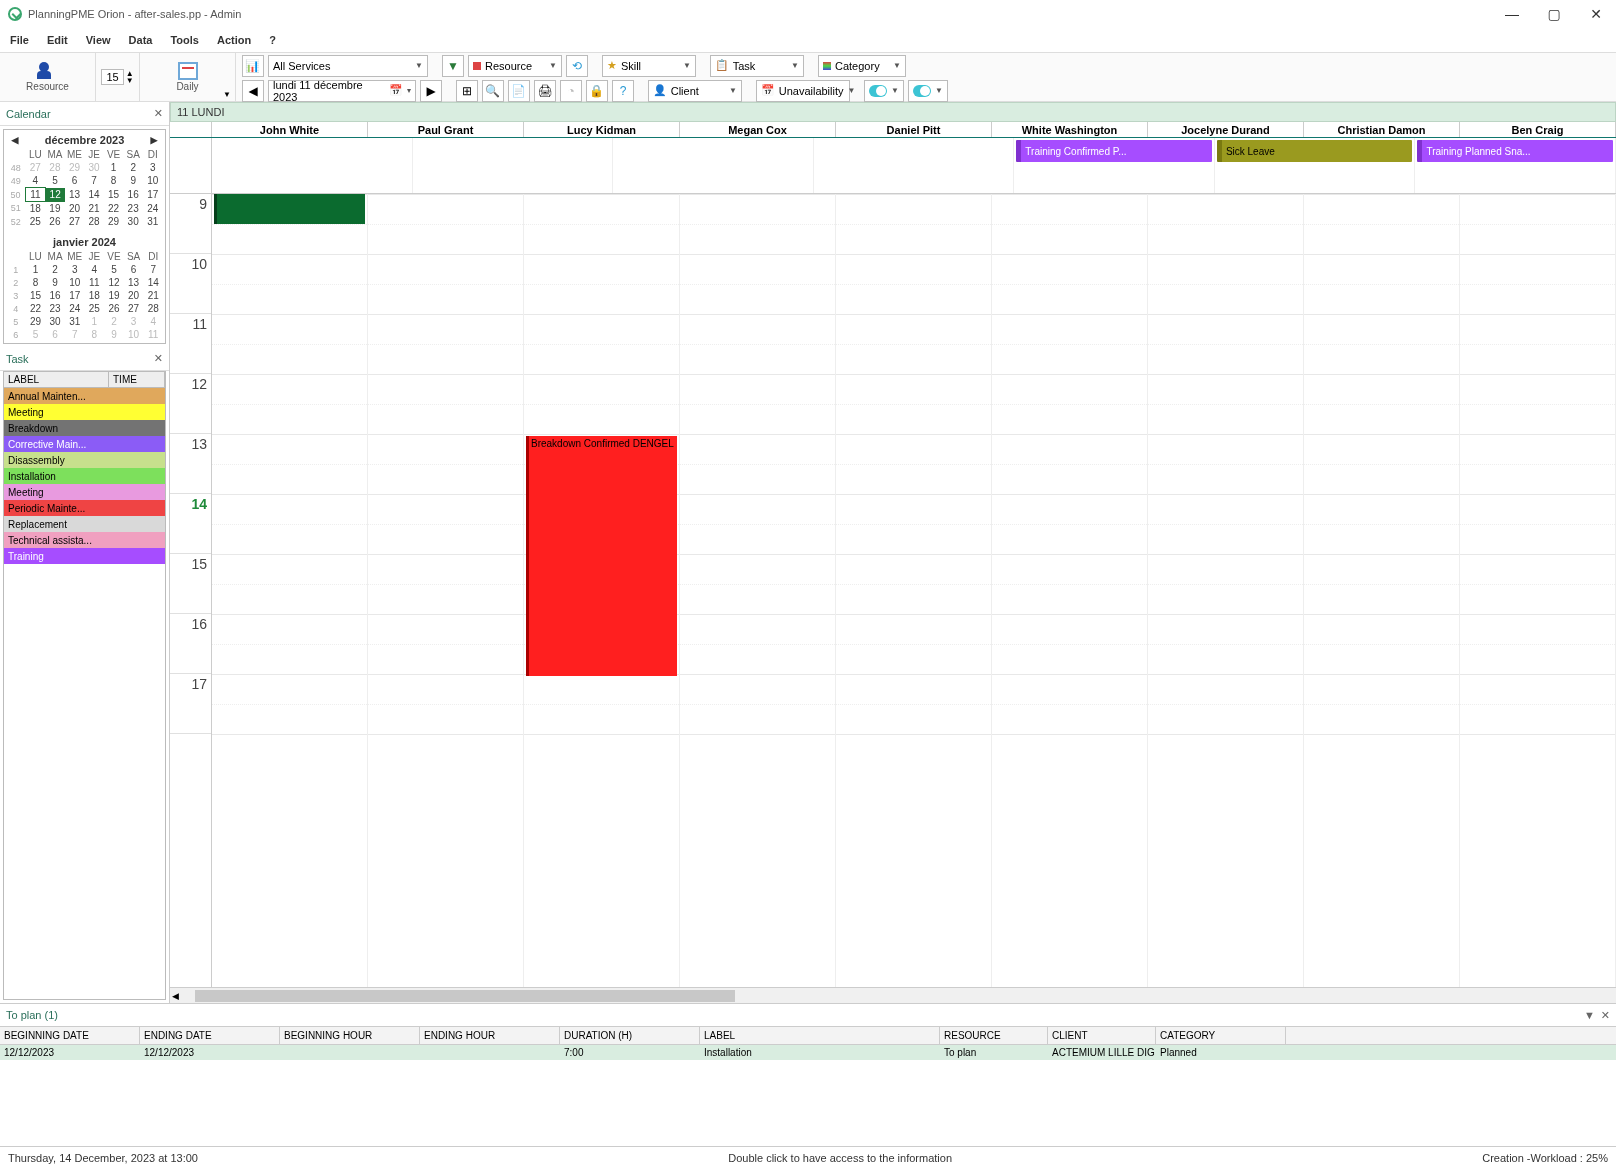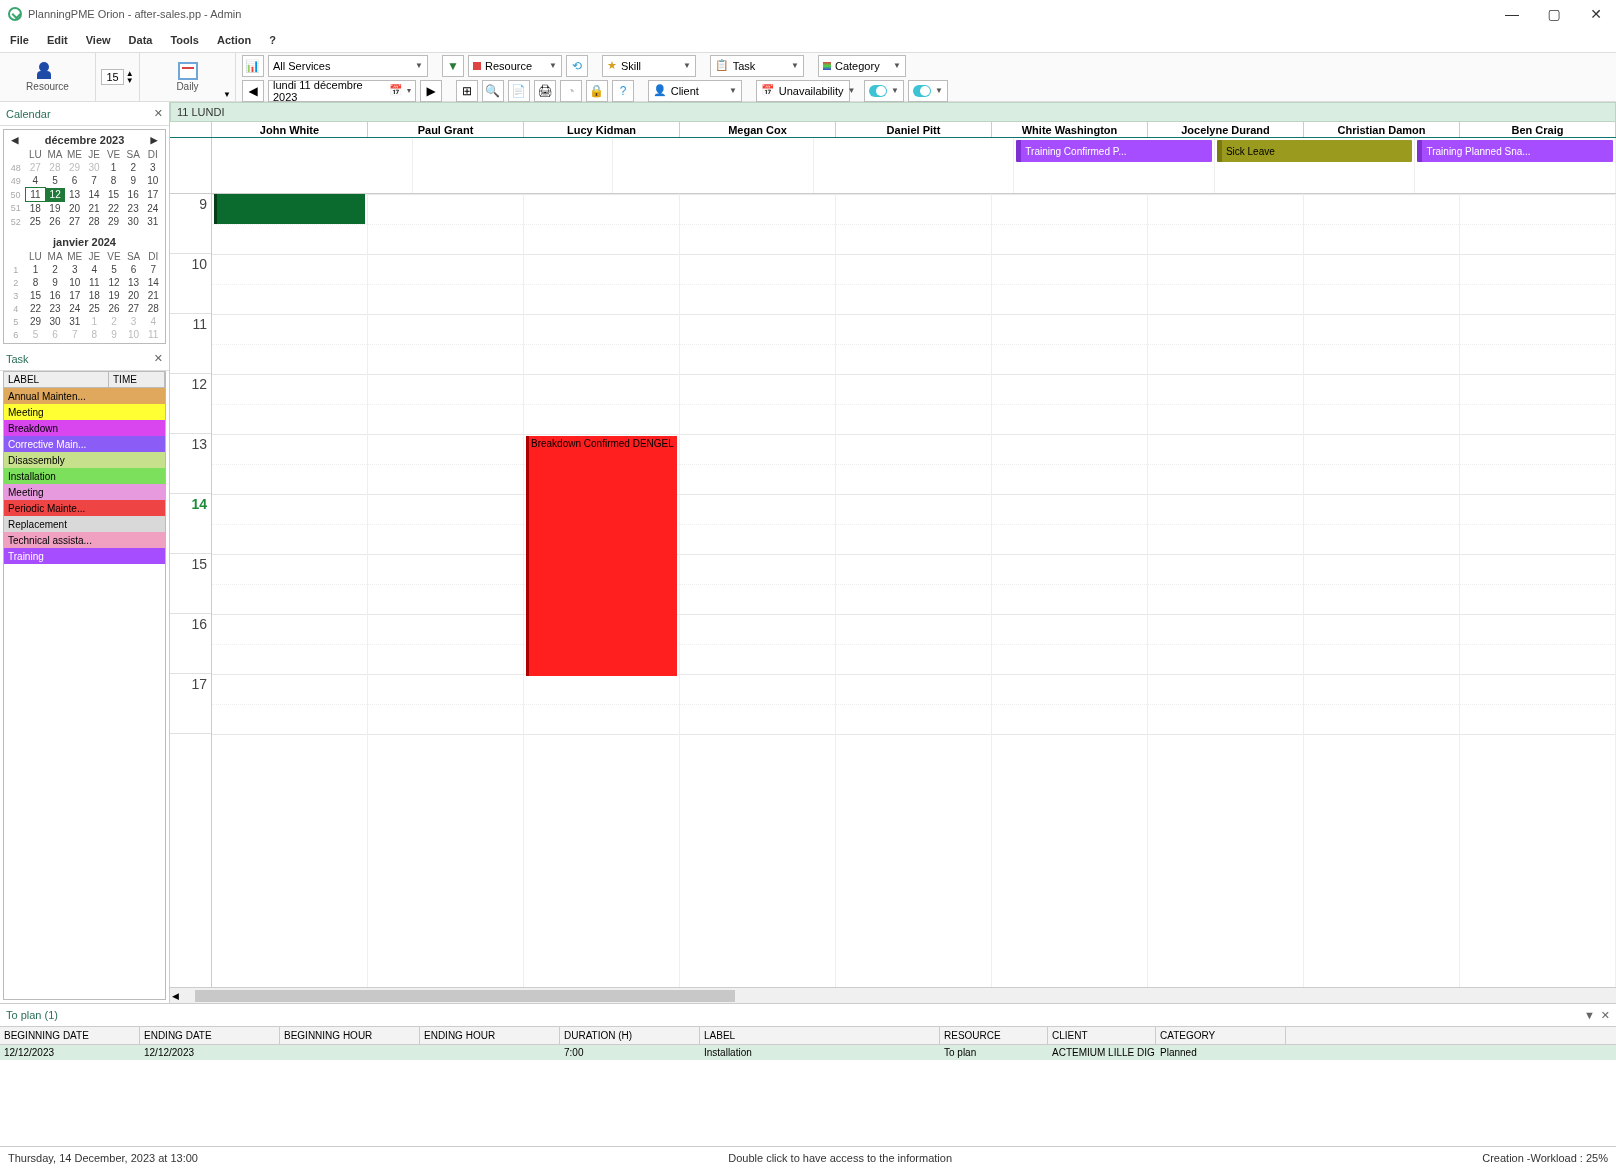--- a/index.html
+++ b/index.html
@@ -350,21 +350,21 @@
       <span class="x">✕</span>
     </div>
     <div class="tasklist">
       <div class="hdr">
         <div style="flex:1">LABEL</div>
         <div style="width:56px">TIME</div>
       </div>
       <div id="tasklistbody">
           <div class="row" style="background:#e0a85c;color:#000">Annual Mainten...</div>
           <div class="row" style="background:#ffff33;color:#000">Meeting</div>
-          <div class="row" style="background:#d946ef;color:#000">Breakdown</div>
+          <div class="row" style="background:#737373;color:#000">Breakdown</div>
           <div class="row" style="background:#8b5cf6;color:#fff">Corrective Main...</div>
           <div class="row" style="background:#c7e08c;color:#000">Disassembly</div>
           <div class="row" style="background:#7de05c;color:#000">Installation</div>
           <div class="row" style="background:#e89adf;color:#000">Meeting</div>
           <div class="row" style="background:#ef4444;color:#000">Periodic Mainte...</div>
           <div class="row" style="background:#d9d9d9;color:#000">Replacement</div>
           <div class="row" style="background:#f0a0c0;color:#000">Technical assista...</div>
           <div class="row" style="background:#a64dff;color:#fff">Training</div>
         </div>
     </div>

